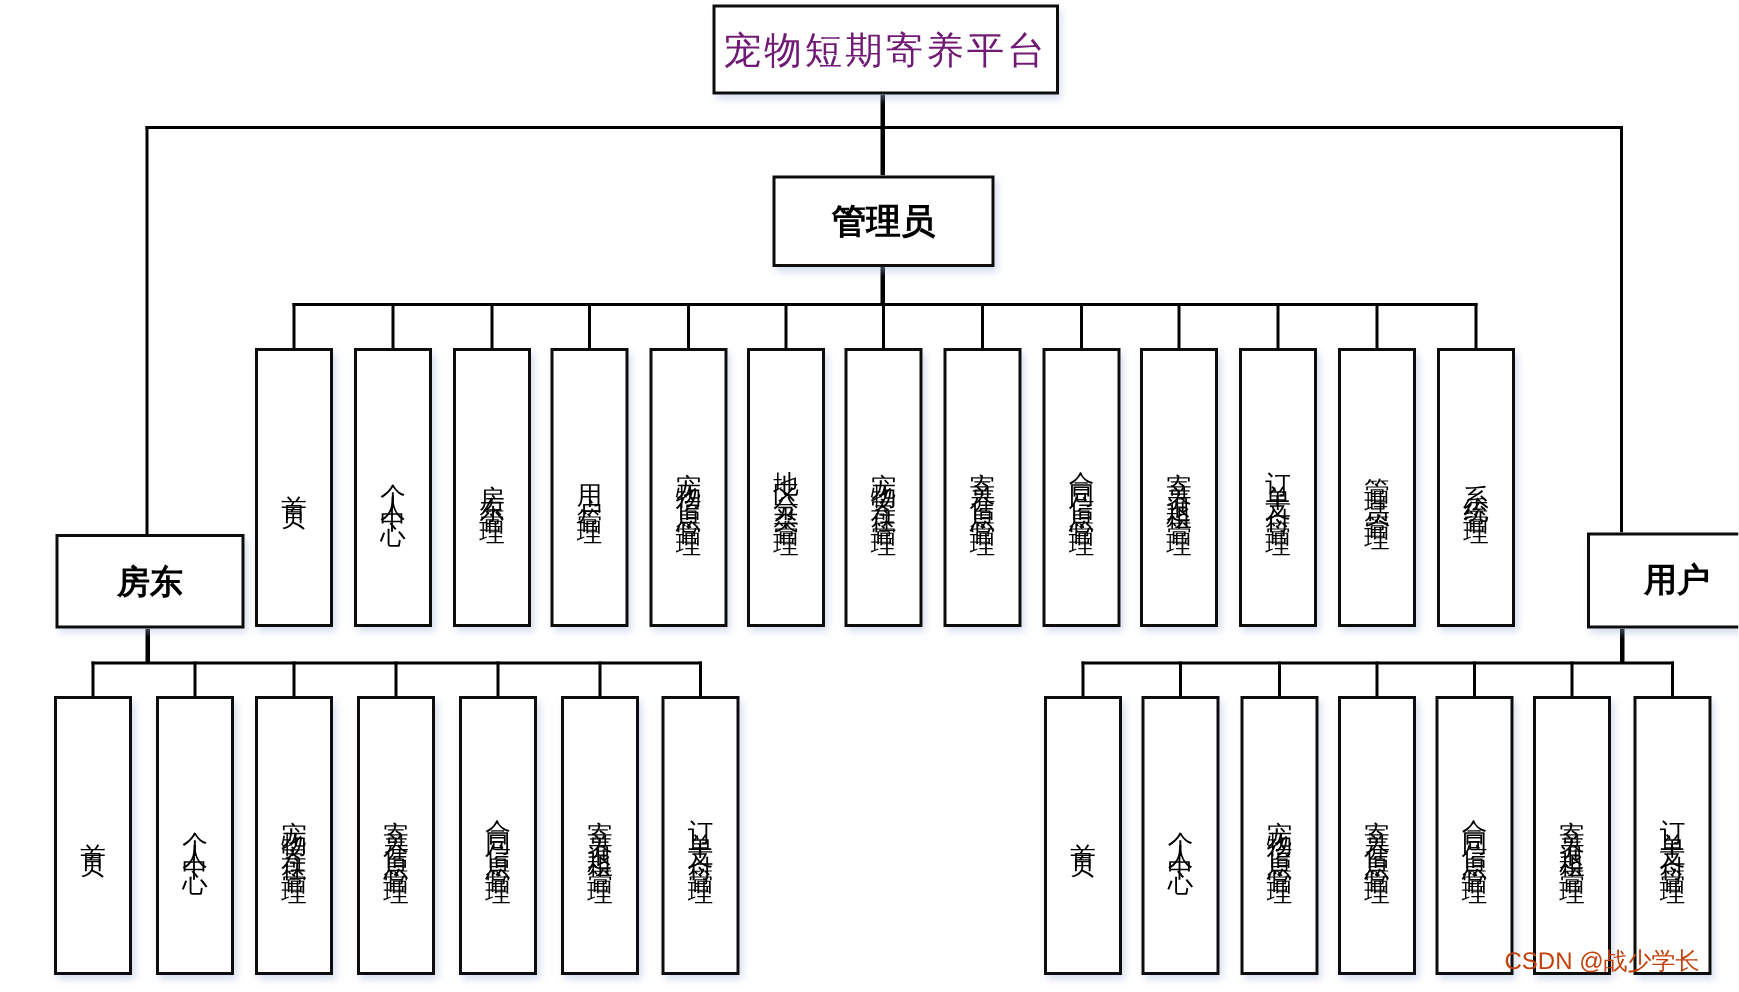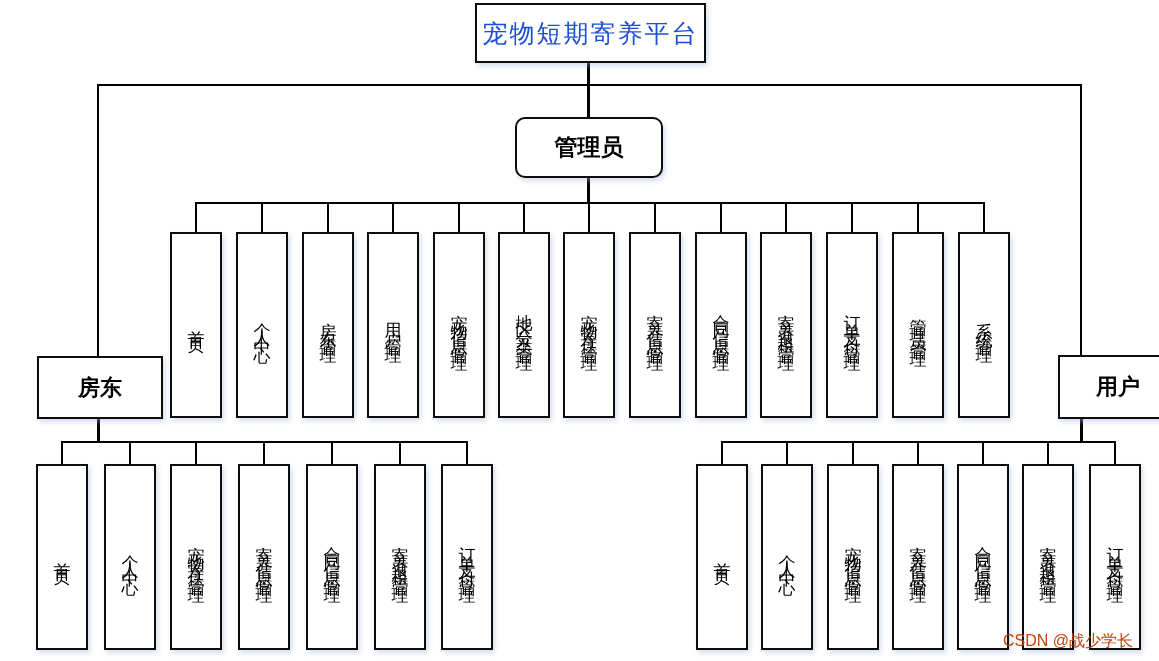--- a/index.html
+++ b/index.html
@@ -20,21 +20,21 @@
     box-shadow:2px 3px 5px rgba(160,180,215,0.45);
   }
   .hlabel{
     font-weight:bold;
     font-family:"Liberation Sans","DejaVu Sans",sans-serif;
     color:#000000;
   }
   .root-label{
     font-weight:normal;
     font-family:"Liberation Serif","DejaVu Serif",serif;
-    font-size:25px;color:#1d4ed8;letter-spacing:2px;white-space:nowrap;
+    font-size:25px;color:#701a75;letter-spacing:2px;white-space:nowrap;
   }
   .vnode{width:52px;}
   .vtext{
     writing-mode:vertical-rl;
     text-orientation:upright;
     font-family:"Liberation Serif","DejaVu Serif",serif;
     font-size:17px;line-height:1;letter-spacing:8px;
     color:#000000;
   }
   #watermark{
@@ -87,21 +87,21 @@
   <div class="line" style="left:852px;top:441px;width:2px;height:23px;"></div>
   <div class="line" style="left:917px;top:441px;width:2px;height:23px;"></div>
   <div class="line" style="left:982px;top:441px;width:2px;height:23px;"></div>
   <div class="line" style="left:1047px;top:441px;width:2px;height:23px;"></div>
   <div class="line" style="left:1114px;top:441px;width:2px;height:23px;"></div>
 
   <div class="node" style="left:475px;top:3px;width:231px;height:60px;">
     <span class="root-label">宠物短期寄养平台</span>
   </div>
 
-  <div class="node" style="left:515px;top:117px;width:148px;height:61px;border-radius:10px;">
+  <div class="node" style="left:515px;top:117px;width:148px;height:61px;">
     <span class="hlabel" style="font-size:23px;">管理员</span>
   </div>
 
   <div class="node" style="left:37px;top:356px;width:126px;height:63px;text-align:center;">
     <span class="hlabel" style="font-size:22px;">房东</span>
   </div>
 
   <div class="node" style="left:1022px;top:355px;width:120px;height:64px;margin-left:36px;">
     <span class="hlabel" style="font-size:22px;">用户</span>
   </div>

